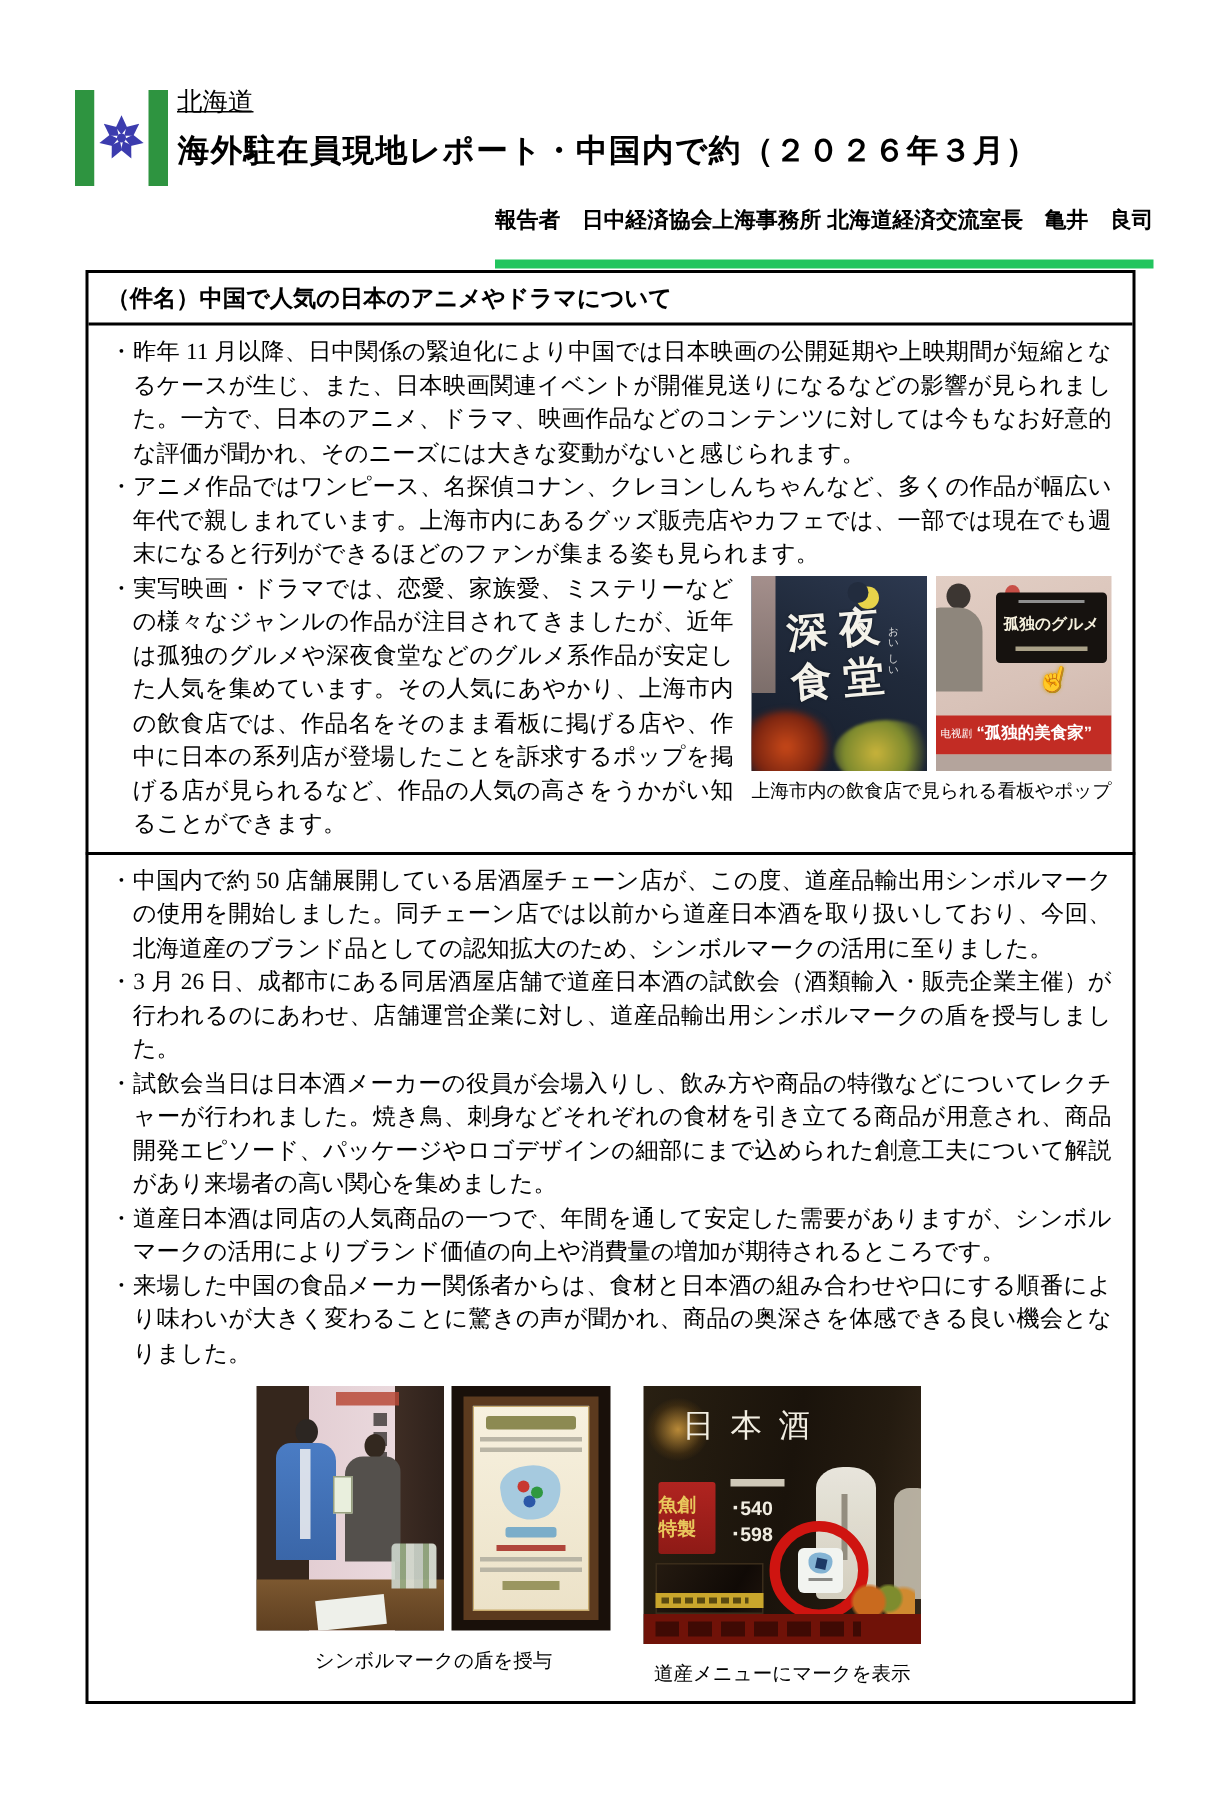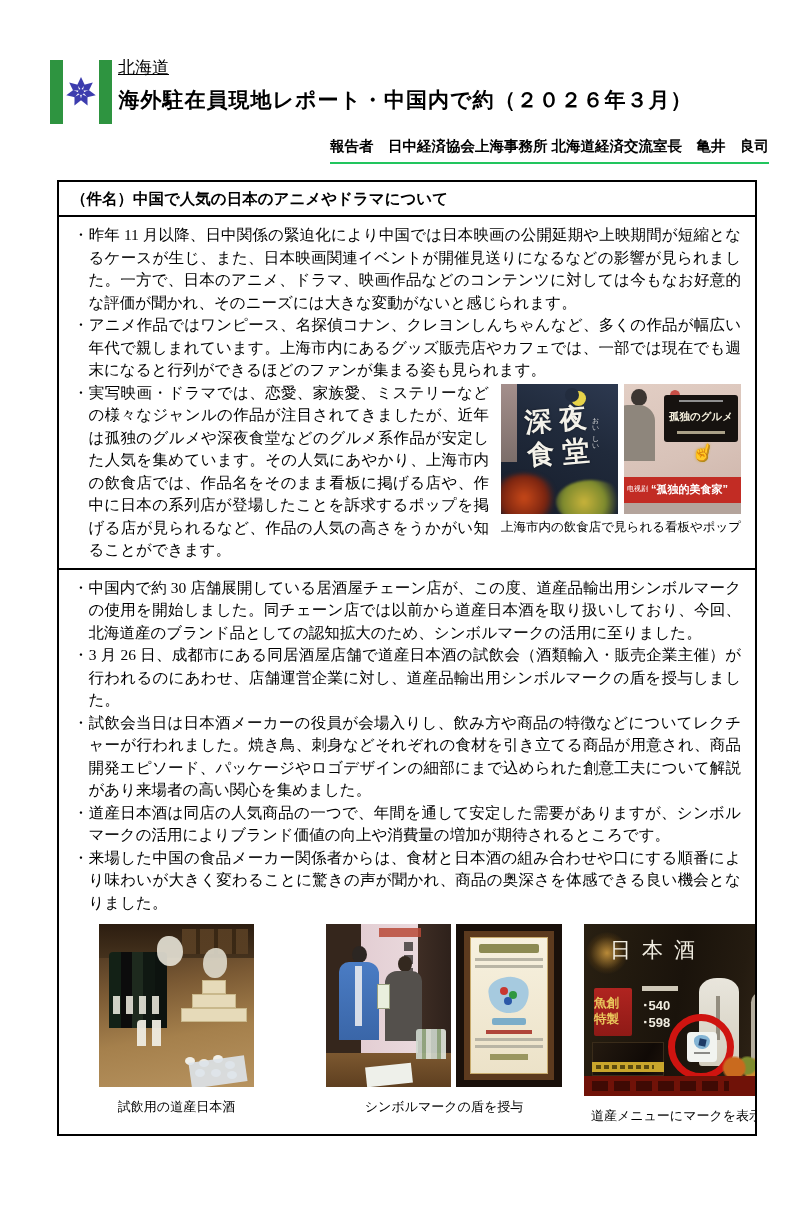--- a/index.html
+++ b/index.html
@@ -9,21 +9,21 @@
 
   
   .hdr { position:relative; height:180px; }
   .logo { position:absolute; left:50px; top:60px; width:62px; height:64px; display:flex; }
   .logo .bar { width:13px; height:100%; background:#2e9440; }
   .logo .mid { width:36px; height:100%; background:#fff; display:flex; align-items:center; justify-content:center; }
   .logo-label { position:absolute; left:118px; top:56px; font-family:"Liberation Sans","DejaVu Sans",sans-serif; font-size:17px;text-decoration:underline; }
   .title { position:absolute; left:0; right:0; top:86px; text-align:center;
            font-family:"Liberation Sans","DejaVu Sans",sans-serif; font-weight:bold; font-size:21px; letter-spacing:1px; }
   .reporter { position:absolute; right:42px; top:137px; font-family:"Liberation Sans","DejaVu Sans",sans-serif;
-              font-weight:bold; font-size:14.5px; border-bottom:2px solid #22c55e; padding-bottom:6px; }
+              font-weight:bold; font-size:14.5px; border-bottom:6px solid #22c55e; padding-bottom:17px; }
 
   
   .box { width:700px; margin-left:57px; border:2px solid #000; background:#fff; }
   .box + .box { margin-top:-2px; }
   .box-h { border-bottom:2px solid #000; font-family:"Liberation Sans","DejaVu Sans",sans-serif;
            font-weight:bold; font-size:15.5px; padding:7px 12px 5px; }
   .box-b { padding:7px 14px 6px; font-size:15.5px; line-height:22.5px; text-align:justify; overflow:hidden; }
   .s1-body { min-height:344px; }
   .s2-body { min-height:528px; }
   .bullet { padding-left:1em; text-indent:-1em; }
@@ -249,47 +249,28 @@
           </div>
           <figcaption class="fig1-cap">上海市内の飲食店で見られる看板やポップ</figcaption>
         </figure>
         <span>・実写映画・ドラマでは、恋愛、家族愛、ミステリーなどの様々なジャンルの作品が注目されてきましたが、近年は孤独のグルメや深夜食堂などのグルメ系作品が安定した人気を集めています。その人気にあやかり、上海市内の飲食店では、作品名をそのまま看板に掲げる店や、作中に日本の系列店が登場したことを訴求するポップを掲げる店が見られるなど、作品の人気の高さをうかがい知ることができます。</span>
       </div>
     </div>
   </div>
 
   <div class="box">
     <div class="box-b s2-body">
-      <div class="bullet">・中国内で約 30 店舗展開している居酒屋チェーン店が、この度、道産品輸出用シンボルマークの使用を開始しました。同チェーン店では以前から道産日本酒を取り扱いしており、今回、北海道産のブランド品としての認知拡大のため、シンボルマークの活用に至りました。</div>
+      <div class="bullet">・中国内で約 50 店舗展開している居酒屋チェーン店が、この度、道産品輸出用シンボルマークの使用を開始しました。同チェーン店では以前から道産日本酒を取り扱いしており、今回、北海道産のブランド品としての認知拡大のため、シンボルマークの活用に至りました。</div>
       <div class="bullet">・3 月 26 日、成都市にある同居酒屋店舗で道産日本酒の試飲会（酒類輸入・販売企業主催）が行われるのにあわせ、店舗運営企業に対し、道産品輸出用シンボルマークの盾を授与しました。</div>
       <div class="bullet">・試飲会当日は日本酒メーカーの役員が会場入りし、飲み方や商品の特徴などについてレクチャーが行われました。焼き鳥、刺身などそれぞれの食材を引き立てる商品が用意され、商品開発エピソード、パッケージやロゴデザインの細部にまで込められた創意工夫について解説があり来場者の高い関心を集めました。</div>
       <div class="bullet">・道産日本酒は同店の人気商品の一つで、年間を通して安定した需要がありますが、シンボルマークの活用によりブランド価値の向上や消費量の増加が期待されるところです。</div>
       <div class="bullet">・来場した中国の食品メーカー関係者からは、食材と日本酒の組み合わせや口にする順番により味わいが大きく変わることに驚きの声が聞かれ、商品の奥深さを体感できる良い機会となりました。</div>
 
       <div class="prow">
 
-        <div class="pgroup pg-a">
-          <div class="photo pa">
-            <div class="ph-el pa-shelf"></div>
-            <div class="ph-el pa-crates"></div>
-            <div class="ph-el pa-bottles"></div>
-            <div class="ph-el pa-labels"></div>
-            <div class="ph-el pa-flower1"></div>
-            <div class="ph-el pa-flower2"></div>
-            <div class="ph-el pa-masu">
-              <div class="pa-m1"></div>
-              <div class="pa-m2"></div>
-              <div class="pa-m3"></div>
-            </div>
-            <div class="ph-el pa-sakeset"></div>
-            <div class="ph-el pa-cups"></div>
-            <div class="ph-el pa-paper"></div>
-          </div>
-          <div class="pcap">試飲用の道産日本酒</div>
-        </div>
 
         <div class="pgroup pg-bc">
           <div class="pg-photos">
             <div class="photo pb">
               <div class="ph-el pb-postertop"></div>
               <div class="ph-el pb-postertxt"></div>
               <div class="ph-el pb-head1"></div>
               <div class="ph-el pb-body1"></div>
               <div class="ph-el pb-head2"></div>
               <div class="ph-el pb-body2"></div>

